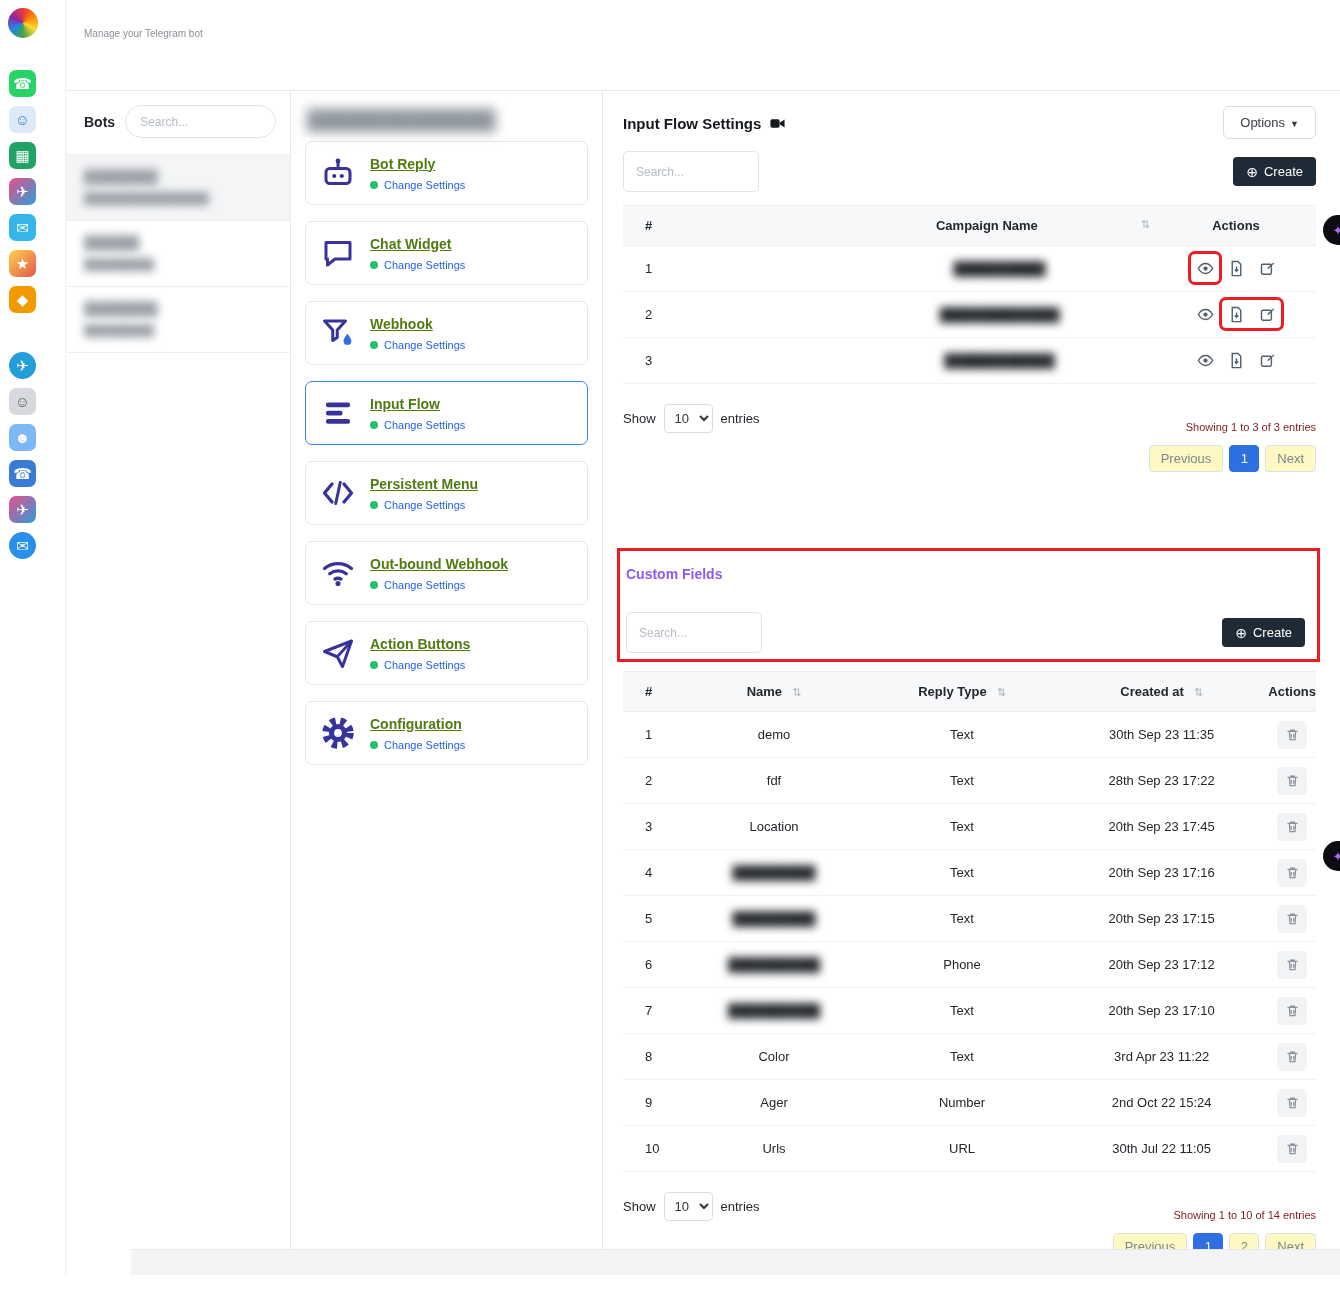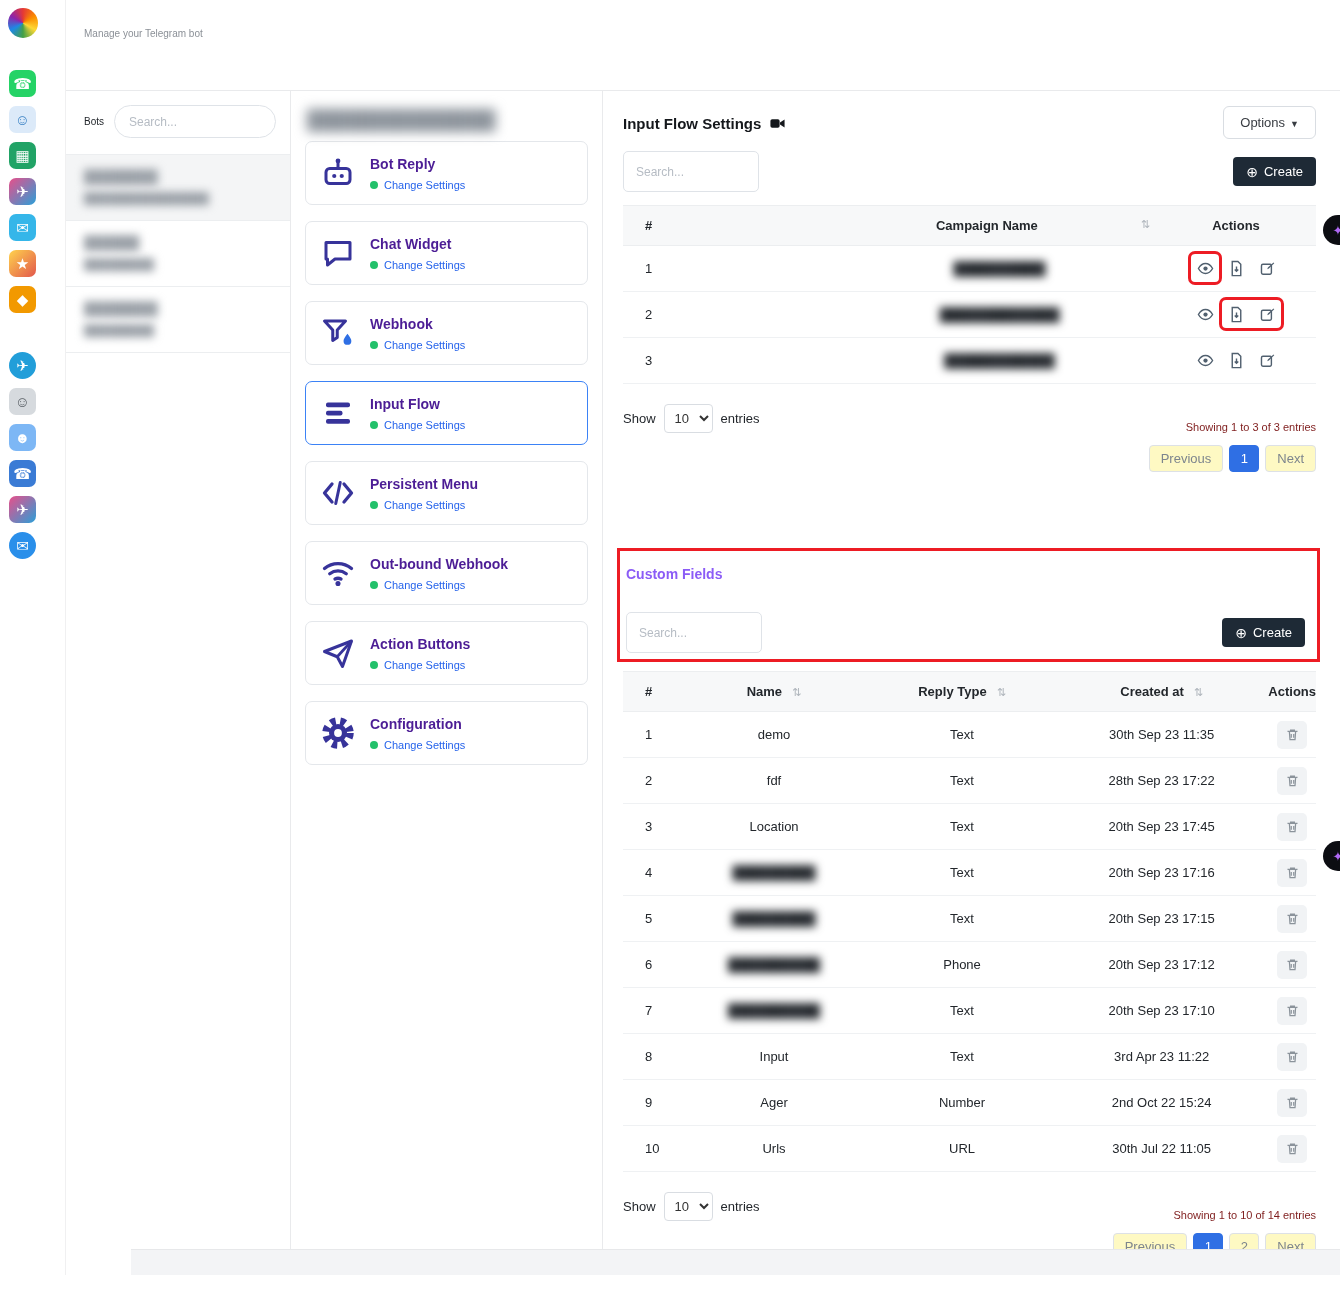--- a/index.html
+++ b/index.html
@@ -18,36 +18,36 @@
   .topbar h1 { font-size:21px; font-weight:bold; color:#15181c; letter-spacing:.2px; }
   .topbar p { font-size:10px; color:#8b9097; margin-top:8px; }
 
   .cols { display:flex; border-top:1px solid #e9eaec; height:1185px; }
   .panel-bots { width:225px; border-right:1px solid #e9eaec; }
   .panel-settings { width:312px; border-right:1px solid #e9eaec; }
   .panel-right { flex:1; padding:14px 24px 0 20px; position:relative; }
 
   
   .bots-head { display:flex; align-items:center; gap:10px; padding:14px 14px 16px 18px; border-bottom:1px solid #eceef0; }
-  .bots-head .bt { font-size:10px; font-weight:normal; color:#23272c; }
+  .bots-head .bt { font-size:14px; font-weight:bold; color:#23272c; }
   .search-pill { flex:1; min-width:0; border:1px solid #dfe3e8; border-radius:17px; height:33px; padding:0 14px; font-size:12px; color:#333; outline:none; }
   .search-pill::placeholder { color:#b6bcc4; }
   .bot-item { padding:14px 16px 16px 18px; border-bottom:1px solid #eceef0; cursor:pointer; }
   .bot-item.sel { background:#f4f5f6; }
   .bot-name { font-size:13px; font-weight:bold; color:#555; }
   .bot-user { font-size:11px; color:#98a0a8; margin-top:8px; }
   .blur { filter:blur(4px); user-select:none; color:#9aa0a7; }
   .blur-big { filter:blur(6px); user-select:none; color:#8d949c; }
 
   
   .sp-head { padding:18px 16px 10px 16px; font-size:19px; font-weight:bold; }
   .card { width:283px; margin:0 auto 16px auto; border:1px solid #e4e7eb; border-radius:7px; background:#fff; display:flex; align-items:center; gap:14px; padding:13px 14px; cursor:pointer; }
   .card.active { border:1.6px solid #3b82f6; }
   .ci { width:36px; height:36px; flex:0 0 36px; }
-  .card-title { font-size:14px; font-weight:bold; color:#4c1d95; }
+  .card-title { font-size:14px; font-weight:bold; color:#4d7c0f;text-decoration:underline; }
   .cs-row { display:flex; align-items:center; gap:6px; margin-top:7px; }
   .dot { width:8px; height:8px; border-radius:50%; background:#23c16b; }
   .cs-link { font-size:11px; font-weight:normal; color:#2563eb; cursor:pointer; }
 
   
   .rp-titlebar { display:flex; align-items:center; height:36px; }
   .rp-title { font-size:15px; font-weight:bold; color:#15181c; margin-right:8px; }
   .btn-options { position:absolute; right:24px; top:15px; background:#fff; border:1px solid #d9dde2; border-radius:6px; height:33px; padding:0 16px; font-size:13px; color:#383c42; cursor:pointer; }
   .btn-options .car { font-size:9px; margin-left:5px; }
   .toolbar { display:flex; justify-content:space-between; align-items:center; margin-top:10px; }
@@ -508,21 +508,21 @@
               <td>20th Sep 23 17:10</td>
               <td><button class="trash-btn">
                     <svg viewBox="0 0 24 24">
                       <path d="M4 7h16M9 7V5h6v2M7 7l1 13h8l1-13" fill="none" stroke="currentColor" stroke-width="2"></path>
                       <path d="M10 11v6M14 11v6" stroke="currentColor" stroke-width="2"></path>
                     </svg>
                   </button></td>
             </tr>
             <tr>
               <td class="cl">8</td>
-              <td>Input</td>
+              <td>Color</td>
               <td>Text</td>
               <td>3rd Apr 23 11:22</td>
               <td><button class="trash-btn">
                     <svg viewBox="0 0 24 24">
                       <path d="M4 7h16M9 7V5h6v2M7 7l1 13h8l1-13" fill="none" stroke="currentColor" stroke-width="2"></path>
                       <path d="M10 11v6M14 11v6" stroke="currentColor" stroke-width="2"></path>
                     </svg>
                   </button></td>
             </tr>
             <tr>

